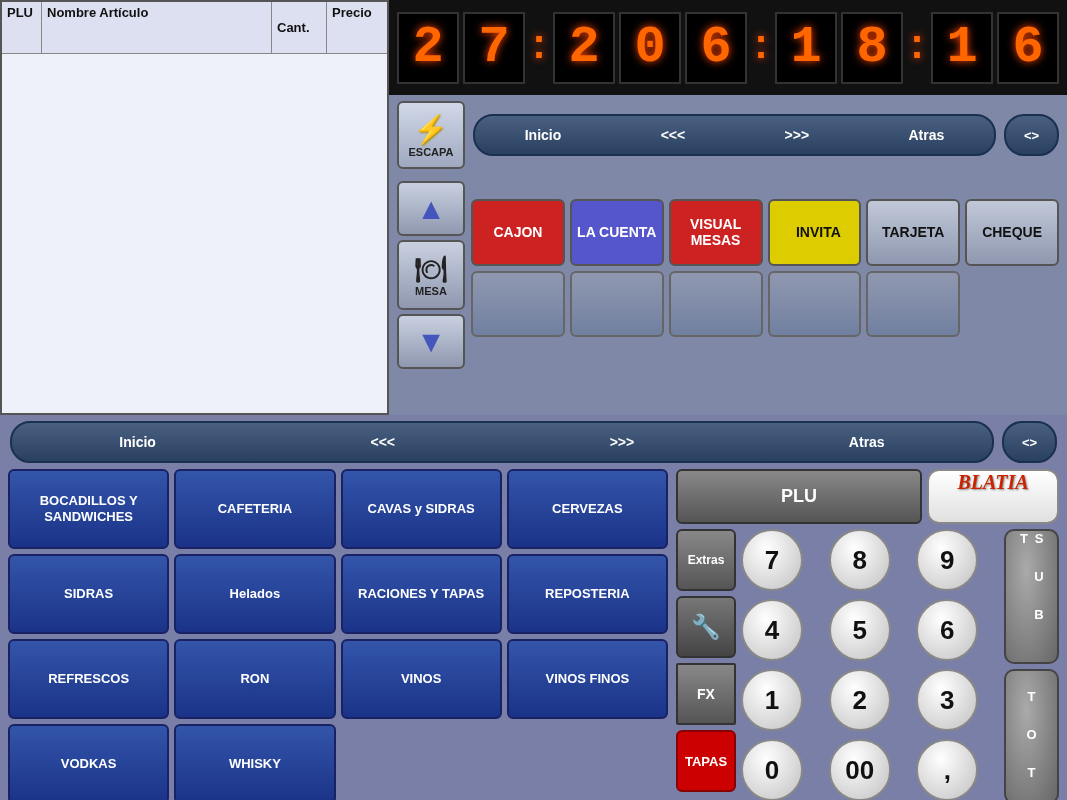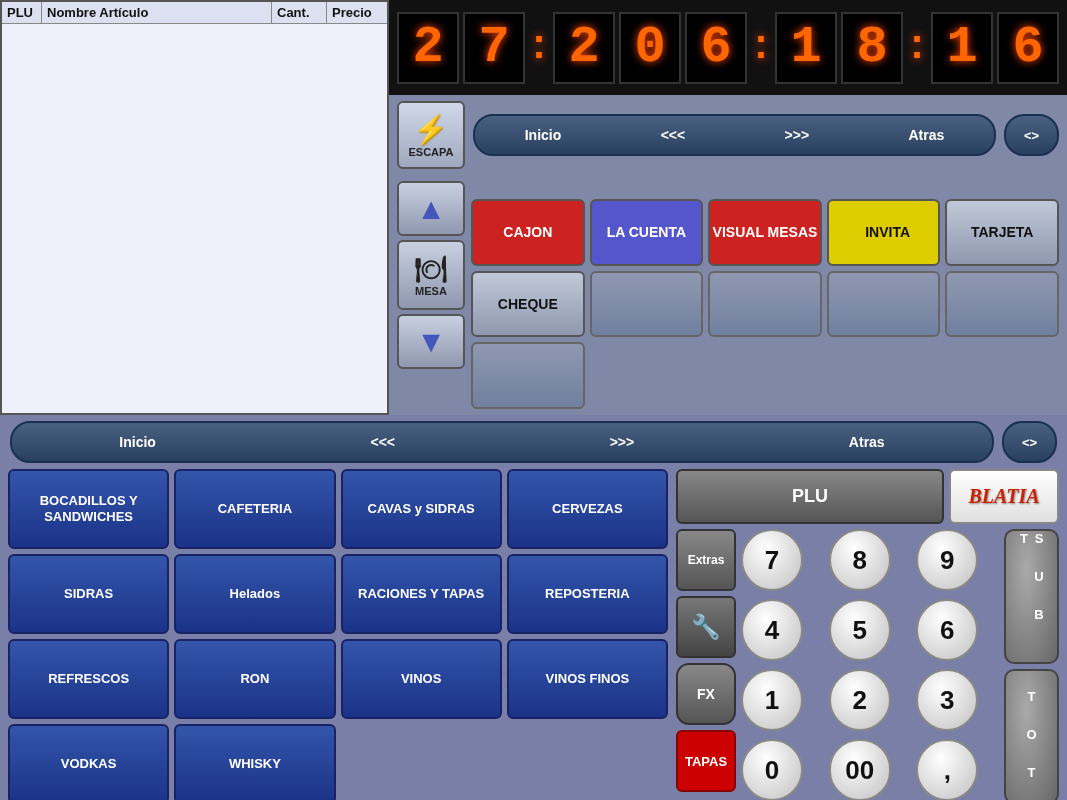--- a/index.html
+++ b/index.html
@@ -30,21 +30,21 @@
     .table-header {
       display: flex;
       background: #dde0f0;
       border-bottom: 1px solid #888;
       font-size: 13px;
       font-weight: bold;
       color: #111;
     }
     .table-header .col-plu { width: 40px; padding: 3px 5px; border-right: 1px solid #888; }
     .table-header .col-nombre { flex: 1; padding: 3px 5px; border-right: 1px solid #888; }
-    .table-header .col-cant { width: 55px; padding: 3px 5px; border-right: 1px solid #888; }
+    .table-header .col-cant { width: 55px; padding: 18px 5px; border-right: 1px solid #888; }
     .table-header .col-precio { width: 60px; padding: 3px 5px; }
     .table-body { flex: 1; background: #eef0fa; }
 
     
     .right-panel {
       flex: 1;
       background: #8088a8;
       display: flex;
       flex-direction: column;
     }
@@ -190,21 +190,21 @@
       font-size: 11px;
       font-weight: bold;
       color: #222;
     }
     .mesa-icon { font-size: 26px; }
 
     
     .right-btns {
       flex: 1;
       display: grid;
-      grid-template-columns: repeat(5, 1fr);
+      grid-template-columns: repeat(6, 1fr);
       grid-template-rows: repeat(3, 1fr);
       gap: 5px;
       margin-top: 18px;
     }
     .action-btn {
       border-radius: 6px;
       border: 2px solid #555;
       display: flex;
       align-items: center;
       justify-content: center;
@@ -322,26 +322,25 @@
       color: #fff;
       font-size: 18px;
       font-weight: bold;
       text-align: center;
       cursor: pointer;
       display: flex;
       align-items: center;
       justify-content: center;
     }
     .logo-box {
-      width: 110px;
+      width: 132px;
       background: linear-gradient(to bottom, #fff, #e0e0e0);
       border: 2px solid #888;
-      border-radius: 6px;
-      display: flex;
-      align-items: center;
+      border-radius: 12px;
+      display: flex;
       justify-content: center;
       font-size: 22px;
       font-weight: bold;
       font-style: italic;
       color: #cc2200;
     }
 
     
     .numpad-area {
       display: flex;
@@ -441,21 +440,21 @@
       display: flex;
       align-items: center;
       justify-content: center;
       font-size: 24px;
     }
     .fx-btn {
       width: 60px;
       height: 62px;
       background: linear-gradient(to bottom, #888, #555);
       border: 2px solid #333;
-      border-radius: 13px;
+      border-radius: 2px;
       color: #fff;
       font-size: 14px;
       font-weight: bold;
       cursor: pointer;
       display: flex;
       align-items: center;
       justify-content: center;
     }
     .borra-btn {
       width: 60px;

